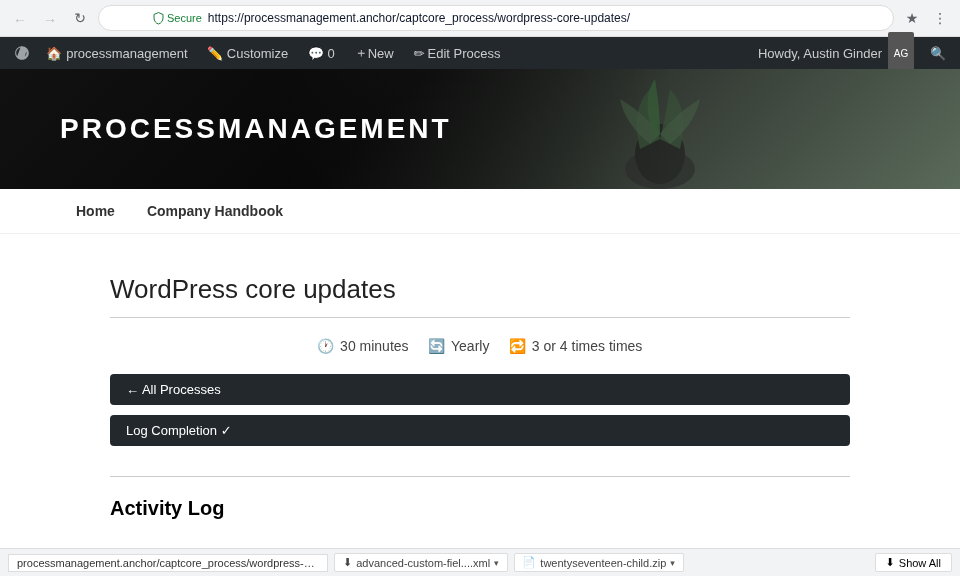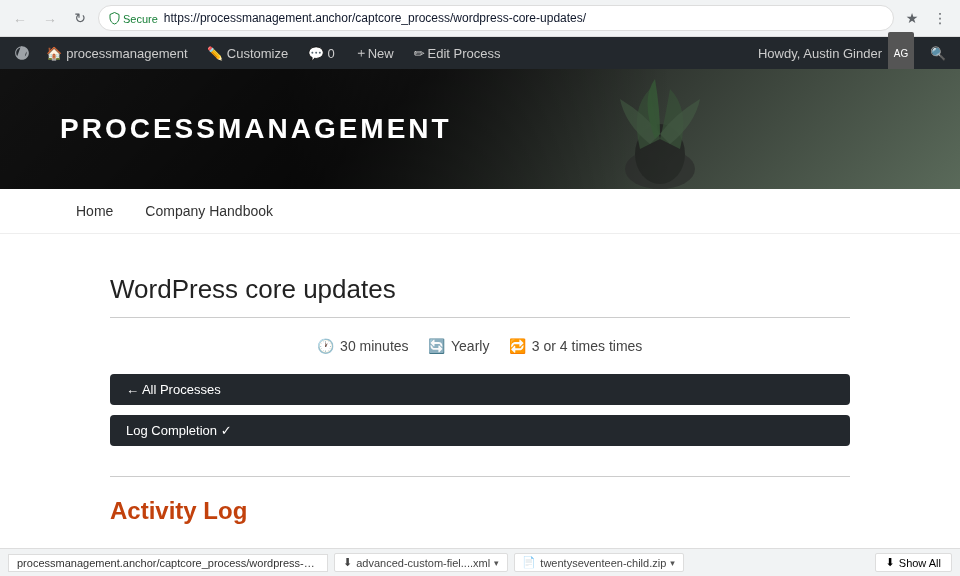--- a/index.html
+++ b/index.html
@@ -34,21 +34,21 @@
       background: #fff;
       border: 1px solid #ddd;
       border-radius: 20px;
       padding: 4px 10px;
       height: 26px;
       gap: 6px;
     }
     .secure-icon {
       color: #188038;
       font-size: 11px;
-      display: flex; align-items: flex-end; gap: 3px;
+      display: flex; align-items: center; gap: 3px; margin-left: 44px;
     }
     .secure-text {
       color: #188038;
       font-size: 11px;
       font-weight: 500;
     }
     .url-text {
       font-size: 12px;
       color: #0f172a;
       flex: 1;
@@ -151,21 +151,21 @@
       list-style: none;
       display: flex;
       gap: 0;
     }
     .site-nav li a {
       display: block;
       padding: 14px 16px;
       text-decoration: none;
       color: #333;
       font-size: 14px;
-      font-weight: 400;
+      font-weight: 700;
     }
 
     
     .main-content {
       max-width: 860px;
       margin: 0 auto;
       padding: 40px 60px;
     }
     .page-title {
       font-size: 26px;
@@ -207,23 +207,23 @@
       cursor: pointer;
       display: flex; align-items: center; gap: 5px;
     }
 
     .section-divider {
       border: none;
       border-top: 1px solid #ccc;
       margin: 10px 0 20px;
     }
     .activity-log-title {
-      font-size: 24px;
+      font-size: 20px;
       font-weight: 700;
-      color: #c2410c;
+      color: #000000;
       margin-bottom: 10px;
     }
 
     
     .status-bar {
       position: fixed;
       bottom: 0; left: 0; right: 0;
       background: #f1f3f4;
       border-top: 1px solid #ddd;
       height: 28px;

